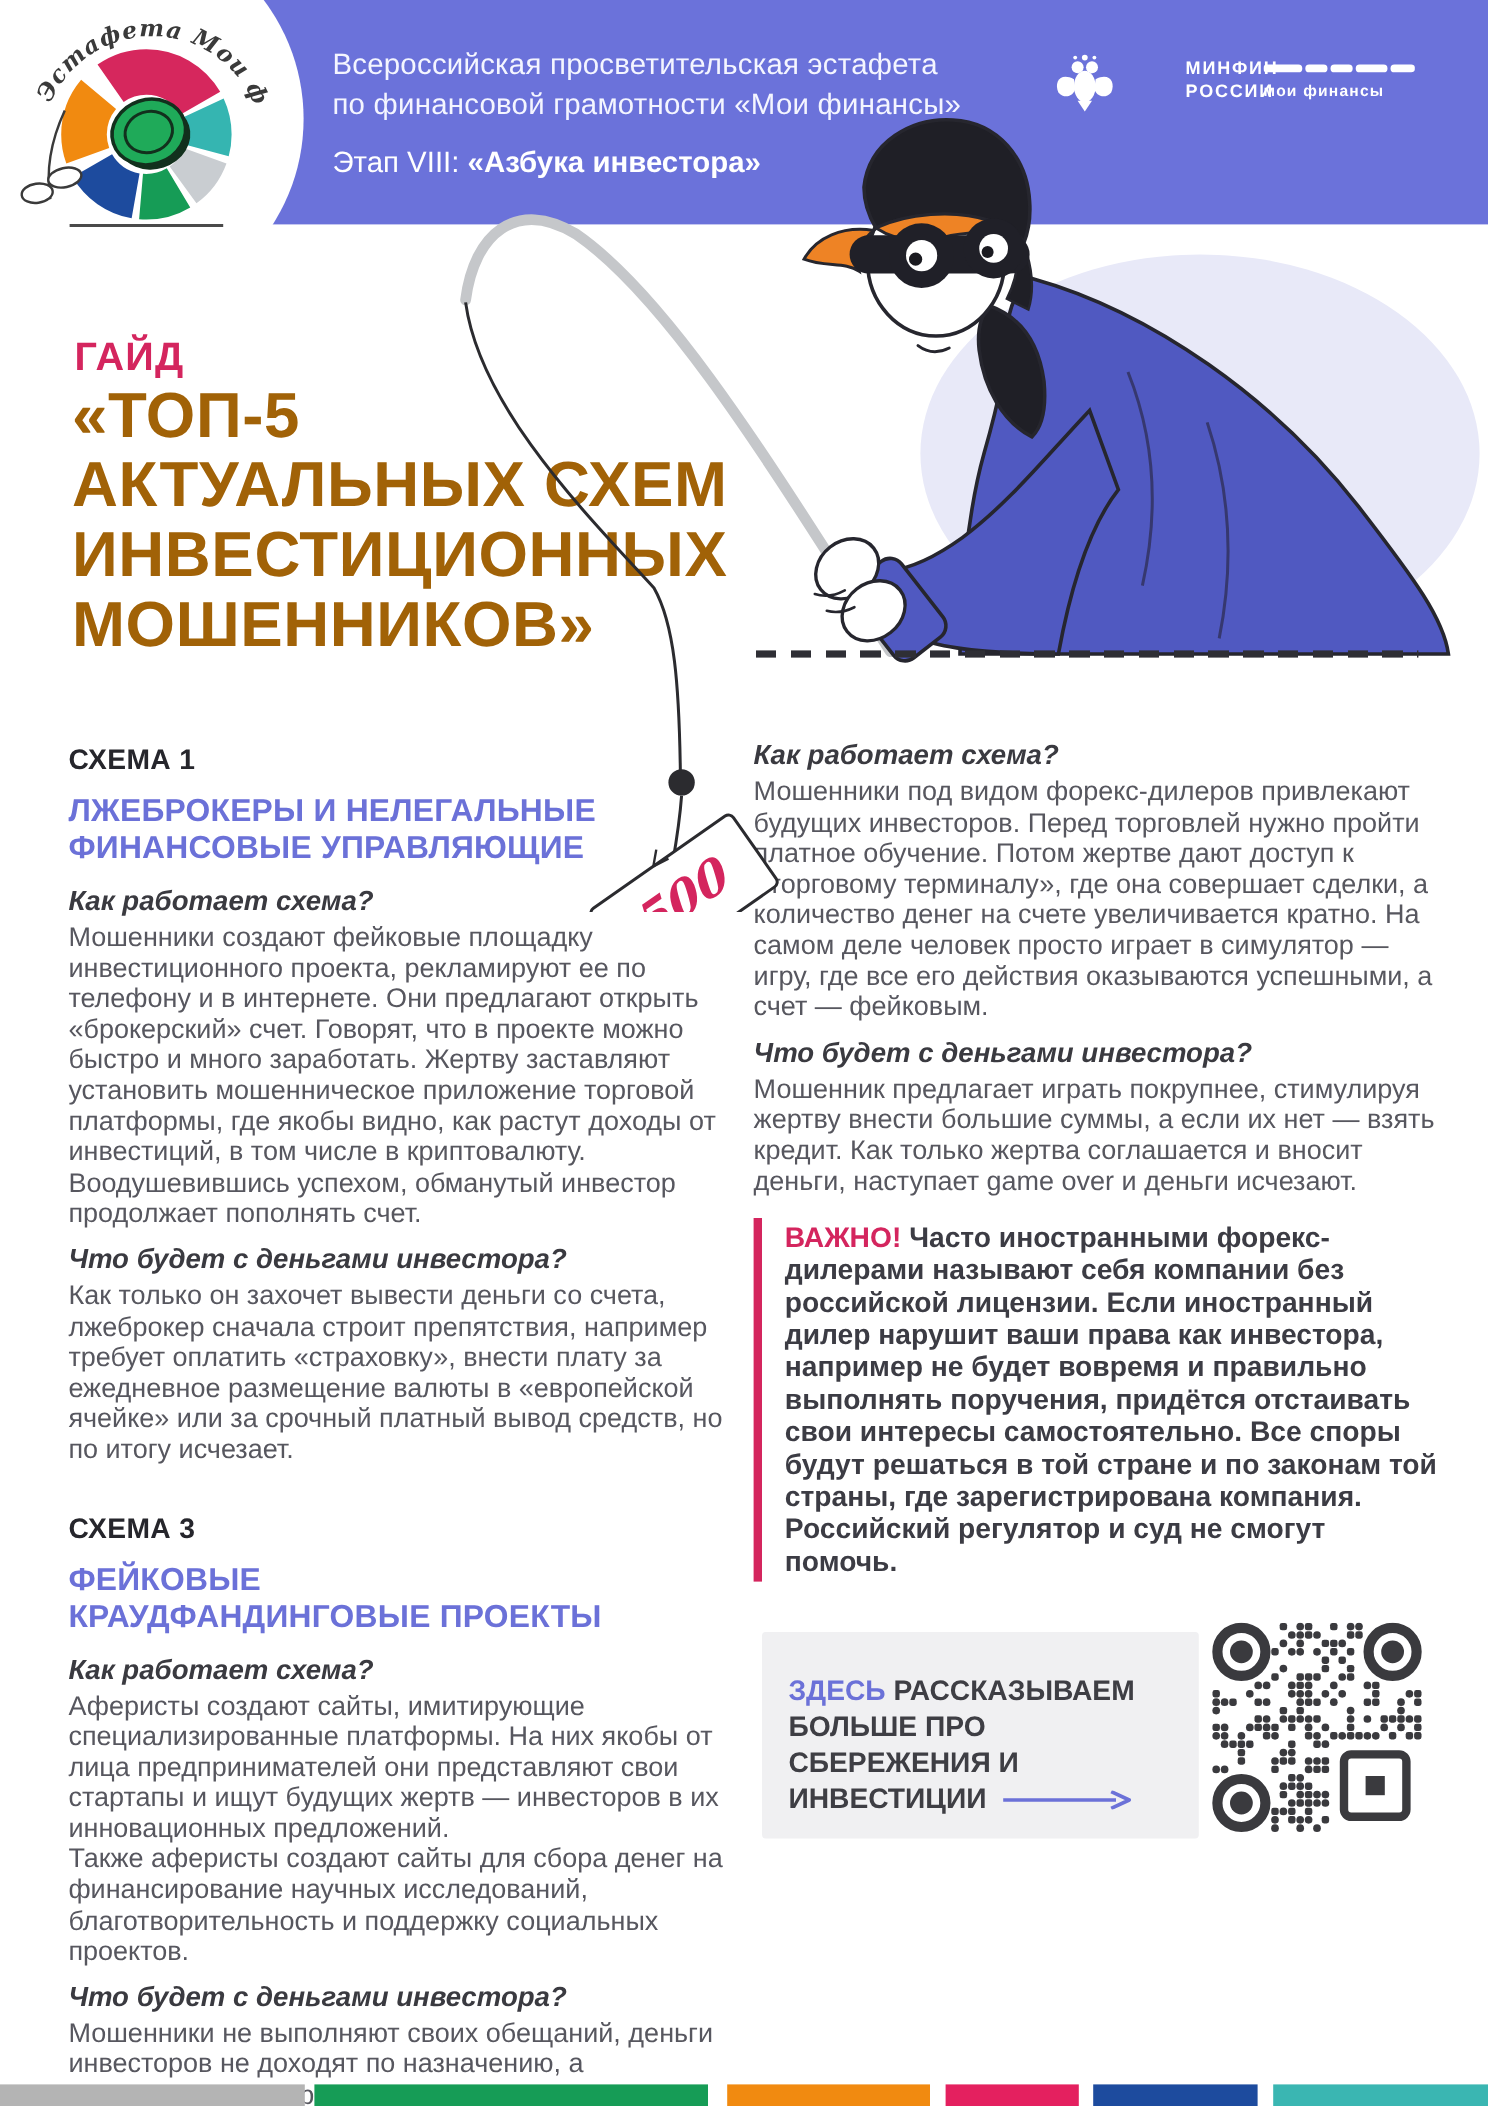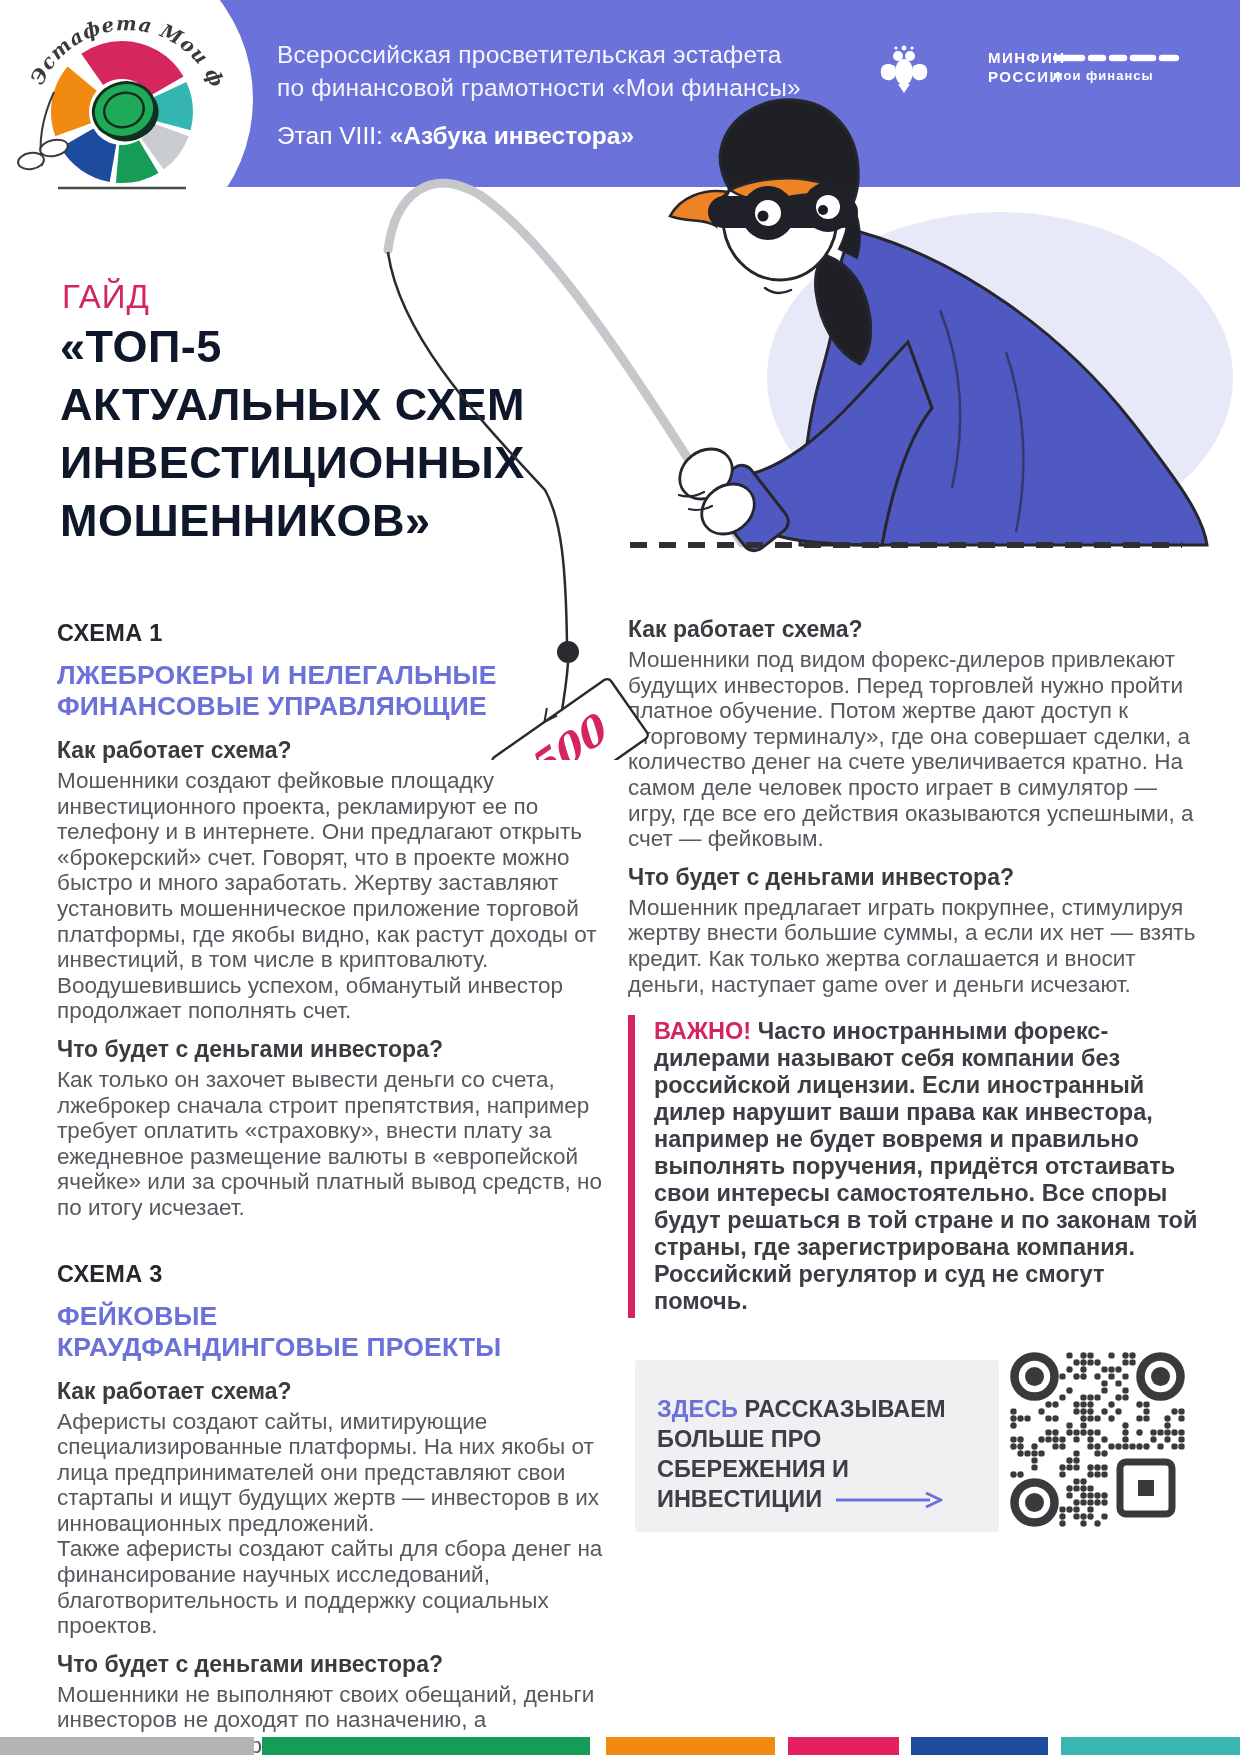--- a/index.html
+++ b/index.html
@@ -14,31 +14,31 @@
   .logo-right{position:absolute;z-index:2;color:#fff;}
   .minfin-label{font-size:15px;font-weight:600;letter-spacing:1.5px;line-height:19px;margin-left:40px;}
   .mf-label{font-size:13px;font-weight:800;letter-spacing:1px;}
   
   .badge{position:absolute;left:0;top:0;z-index:3;}
   
   .thief{position:absolute;left:300px;top:60px;z-index:2;pointer-events:none;}
   .dashed-divider{position:absolute;left:630px;top:542px;width:552px;height:6px;z-index:2;
       background:repeating-linear-gradient(90deg,#2f2f35 0 17px,transparent 17px 29px);}
   
-  .kicker{position:absolute;left:62px;top:278px;font-size:33px;font-weight:400;color:#d4255e;letter-spacing:1px;}
-  .big-title{position:absolute;left:60px;top:318px;font-size:45px;line-height:58px;font-weight:800;
-             color:#0f172a;letter-spacing:.5px;}
+  .kicker{position:absolute;left:62px;top:278px;font-size:33px;font-weight:700;color:#d4255e;letter-spacing:1px;}
+  .big-title{position:absolute;left:60px;top:318px;font-size:53px;line-height:58px;font-weight:800;
+             color:#a16207;letter-spacing:.5px;}
   
   .col{position:absolute;top:604px;}
   .col-left{left:57px;width:548px;}
   .col-right{left:628px;width:572px;}
   .scheme-label{font-size:23.5px;font-weight:800;color:#26262c;margin:16px 0 13px 0;letter-spacing:.3px;}
   .scheme-heading{font-size:26.5px;line-height:31px;font-weight:800;color:#6b71d8;margin:0 0 15px 0;
                   white-space:pre-line;letter-spacing:.2px;}
-  .scheme-q{font-size:23px;font-weight:800;color:#3a3a40;margin:12px 0 4px 0;}
+  .scheme-q{font-size:23px;font-weight:800;font-style:italic;color:#3a3a40;margin:12px 0 4px 0;}
   .scheme-body{font-size:22.5px;line-height:25.6px;color:#57575f;margin:0;white-space:pre-line;}
   .scheme-gap{margin-top:40px;}
   
   .important{border-left:7px solid #d4255e;padding:3px 0 3px 19px;margin-top:18px;
              font-size:23.5px;line-height:27px;font-weight:700;color:#3c3c44;}
   .imp-label{color:#d4255e;}
   
   .qr-row{margin-top:42px;position:relative;height:170px;}
   .qr-panel{position:absolute;left:7px;top:0;width:364px;height:172px;background:#f0f0f2;border-radius:3px;}
   .qr-text{position:absolute;left:22px;top:34px;width:330px;font-size:23.5px;line-height:30px;

